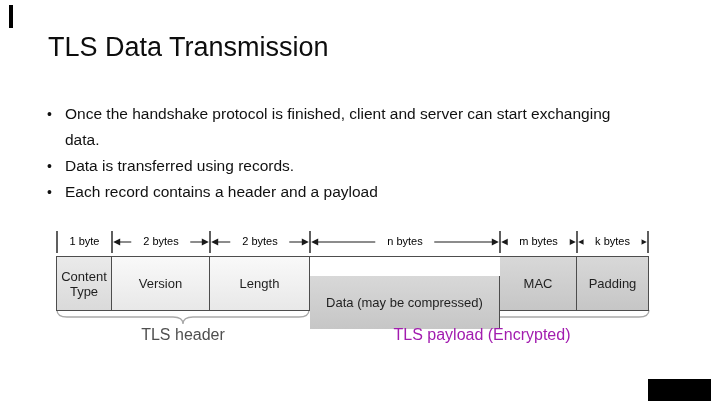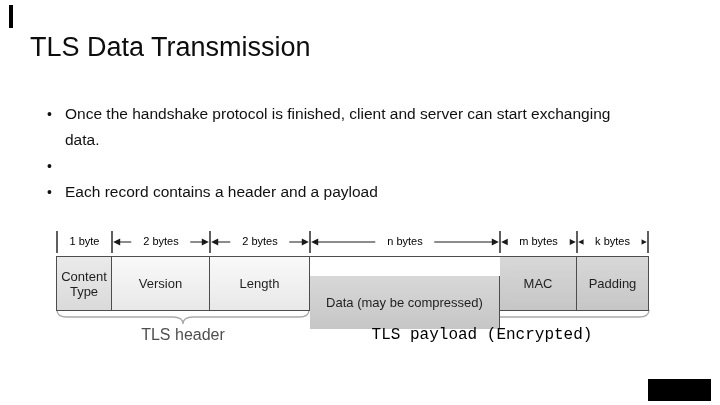--- a/index.html
+++ b/index.html
@@ -2,21 +2,21 @@
 <html><head>
 <meta charset="utf-8">
 <style>
   html,body{margin:0;padding:0;background:#888;}
   #slide{
     position:relative;width:720px;height:405px;background:#ffffff;
     font-family:"Liberation Sans",sans-serif;overflow:hidden;
   }
   
   #title{
-    position:absolute;left:30px;top:30px;font-size:27px;line-height:34px;
+    position:absolute;left:48px;top:30px;font-size:27px;line-height:34px;
     color:#0d0d0d;letter-spacing:0px;
   }
   
   #bullets{position:absolute;left:47px;top:101px;width:575px;}
   .bullet{display:flex;color:#111;font-size:15.5px;line-height:26px;}
   .bullet .dot{width:18px;flex:0 0 18px;font-size:14px;}
   .bullet .btxt{max-width:552px;}
   
   #diagram-svg{position:absolute;left:0;top:0;width:720px;height:405px;}
   #measure-labels .size-label{
@@ -48,20 +48,21 @@
 
   <div id="title">TLS Data Transmission</div>
 
   <div id="bullets">
     <div class="bullet">
       <span class="dot">•</span>
       <span class="btxt">Once the handshake protocol is finished, client and server can start exchanging data.</span>
     </div>
     <div class="bullet">
       <span class="dot">•</span>
+      <span class="btxt">Data is transferred using records.</span>
     </div>
     <div class="bullet">
       <span class="dot">•</span>
       <span class="btxt">Each record contains a header and a payload</span>
     </div>
   </div>
 
   <svg id="diagram-svg" viewBox="0 0 720 405" xmlns="http://www.w3.org/2000/svg">
       <line x1="57" y1="231" x2="57" y2="253" stroke="#1a1a1a" stroke-width="1.4"></line>
       <line x1="112" y1="231" x2="112" y2="253" stroke="#1a1a1a" stroke-width="1.4"></line>
@@ -117,19 +118,19 @@
       <div class="field-box" style="width: 77px; border-right-color: rgb(77, 77, 77); background: linear-gradient(rgb(216, 216, 216), rgb(198, 198, 198));">
         <span class="flabel">MAC</span>
       </div>
       <div class="field-box" style="width: 71px; border-right-color: rgb(77, 77, 77); background: linear-gradient(rgb(216, 216, 216), rgb(198, 198, 198));">
         <span class="flabel">Padding</span>
       </div>
     </div>
 
   <div id="group-labels">
       <div class="group-label" style="left: 183px; color: rgb(79, 79, 79);">TLS header</div>
-      <div class="group-label" style="left: 482px; color: #000000; font-family: Liberation Mono, monospace;">TLS payload (Encrypted)</div>
+      <div class="group-label" style="left: 482px; color: #a21caf;">TLS payload (Encrypted)</div>
     </div>
 
   <div id="artifact-top-left"></div>
   <div id="artifact-bottom-right"></div>
 
 </div>
 
 </body></html>

